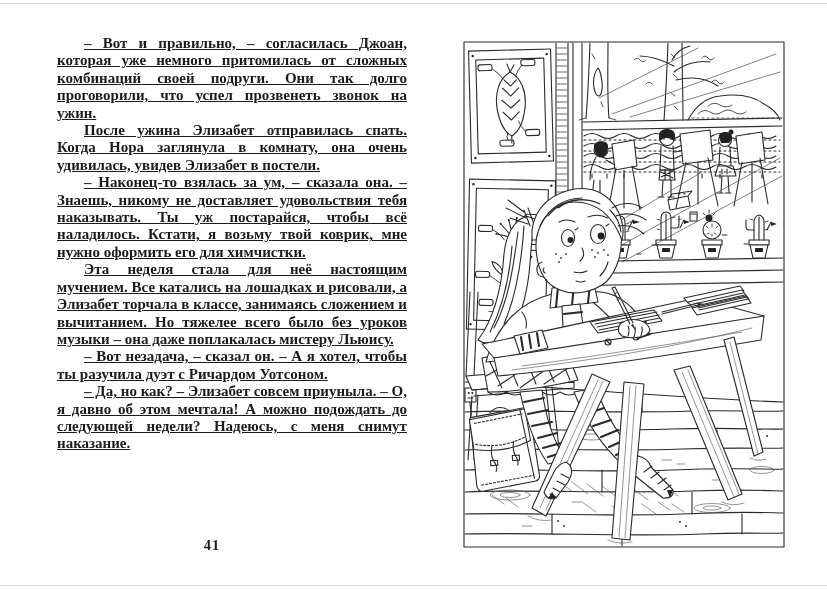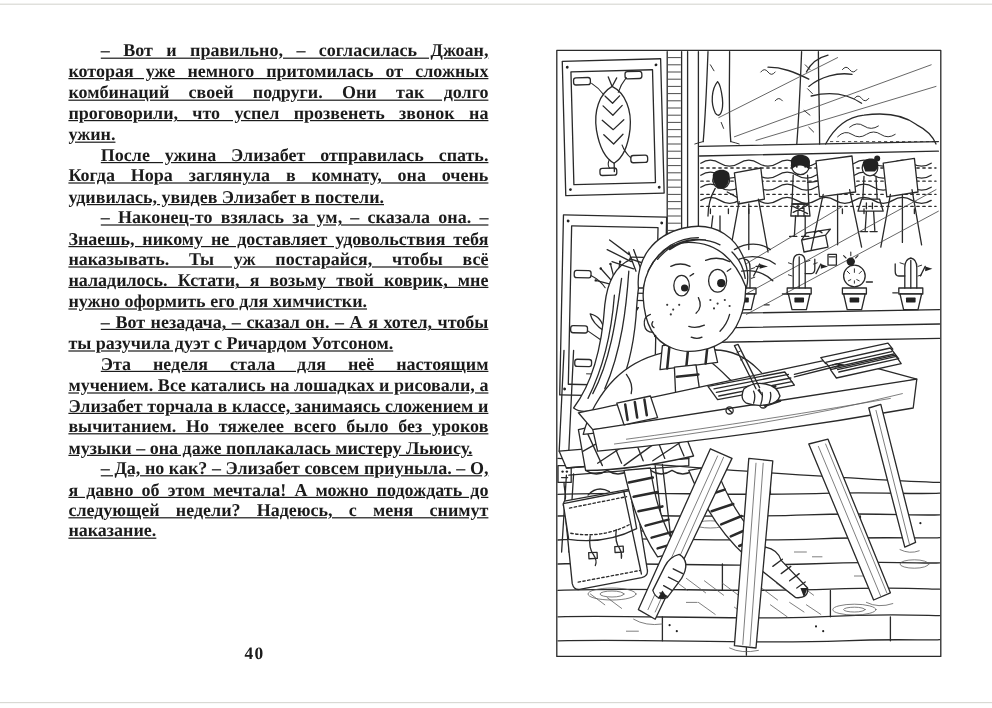--- a/index.html
+++ b/index.html
@@ -26,26 +26,26 @@
 </head>
 <body>
 
 <div class="scan-edge top"></div>
 <div class="scan-edge bottom"></div>
 
 <div class="text-page">
   <p>– Вот и правильно, – согласилась Джоан, которая уже немного притомилась от сложных комбинаций своей подруги. Они так долго проговорили, что успел прозвенеть звонок на ужин.</p>
   <p>После ужина Элизабет отправилась спать. Когда Нора заглянула в комнату, она очень удивилась, увидев Элизабет в постели.</p>
   <p>– Наконец-то взялась за ум, – сказала она. – Знаешь, никому не доставляет удовольствия тебя наказывать. Ты уж постарайся, чтобы всё наладилось. Кстати, я возьму твой коврик, мне нужно оформить его для химчистки.</p>
+  <p>Эта неделя стала для неё настоящим мучением. Все катались на лошадках и рисовали, а Элизабет торчала в классе, занимаясь сложением и вычитанием. Но тяжелее всего было без уроков музыки – она даже поплакалась мистеру Льюису.</p>
   <p>– Вот незадача, – сказал он. – А я хотел, чтобы ты разучила дуэт с Ричардом Уотсоном.</p>
-  <p>Эта неделя стала для неё настоящим мучением. Все катались на лошадках и рисовали, а Элизабет торчала в классе, занимаясь сложением и вычитанием. Но тяжелее всего было без уроков музыки – она даже поплакалась мистеру Льюису.</p>
   <p>– Да, но как? – Элизабет совсем приуныла. – О, я давно об этом мечтала! А можно подождать до следующей недели? Надеюсь, с меня снимут наказание.</p>
 </div>
 
-<div class="page-number">40</div>
+<div class="page-number">41</div>
 
 <div class="illustration" role="img" aria-label="Ink illustration: a freckled girl with a ponytail sits at a wooden school desk writing on sheet music; the classroom window behind her shows trees and three children painting at easels outdoors; four potted cacti stand on the windowsill, botanical posters hang on the wall, and a leather satchel rests on the plank floor beside her chair.">
 <svg viewBox="0 0 324 509" xmlns="http://www.w3.org/2000/svg">
 
   <rect x="2" y="2" width="320" height="505" class="s" stroke-width="1.8"></rect>
 
   <g class="s">
     <path d="M94,3 V226 M106,3 V224"></path>
     <path stroke-width=".7" d="M95,8h10M95,14h10M95,20h10M95,26h10M95,32h10M95,38h10M95,44h10M95,50h10M95,56h10M95,62h10M95,68h10M95,74h10M95,80h10M95,86h10M95,92h10M95,98h10M95,104h10M95,110h10M95,116h10M95,122h10M95,128h10M95,134h10M95,140h10M95,146h10M95,152h10M95,158h10M95,164h10M95,170h10M95,176h10M95,182h10M95,188h10M95,194h10M95,200h10M95,206h10M95,212h10M95,218h10"></path>
     <path d="M111,3 V221 M120,3 V220"></path>

